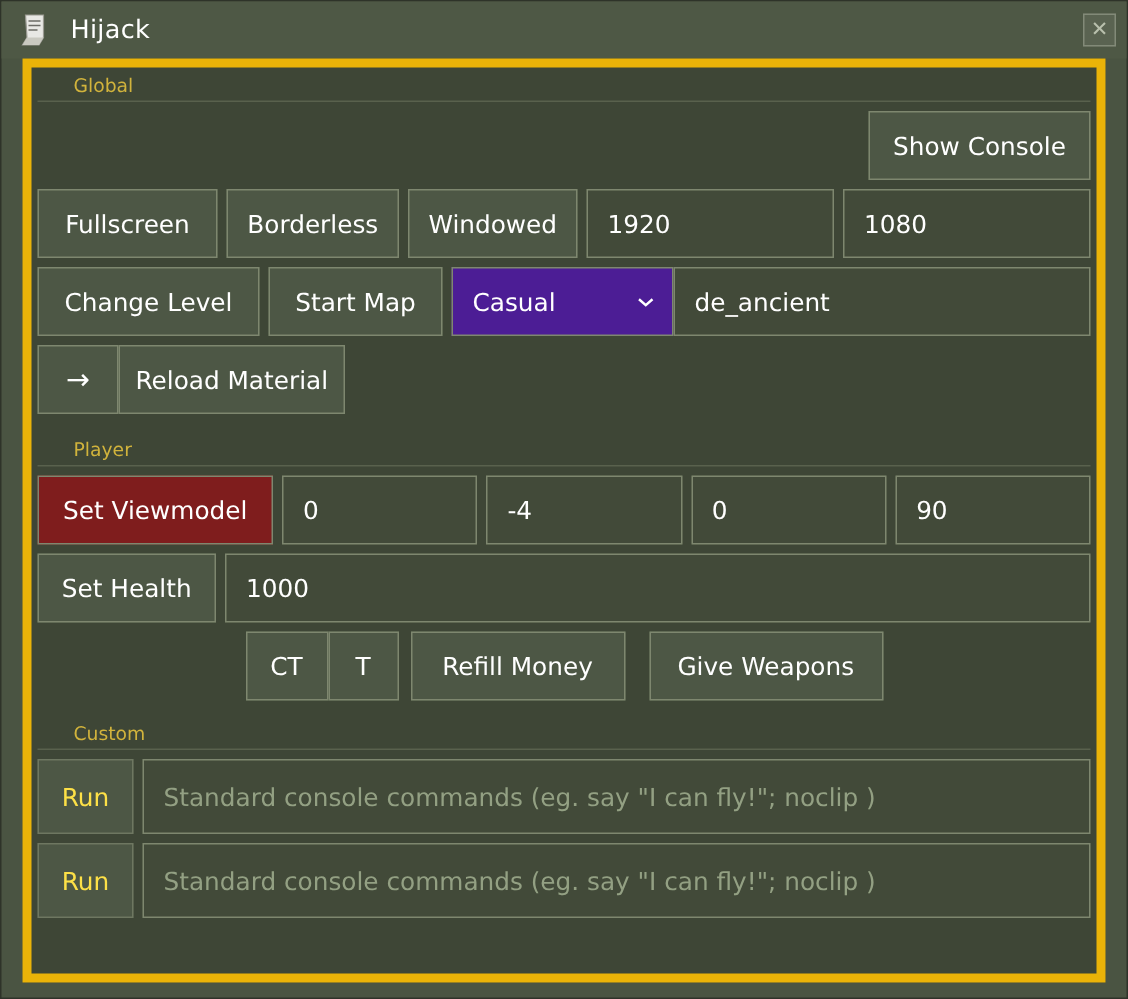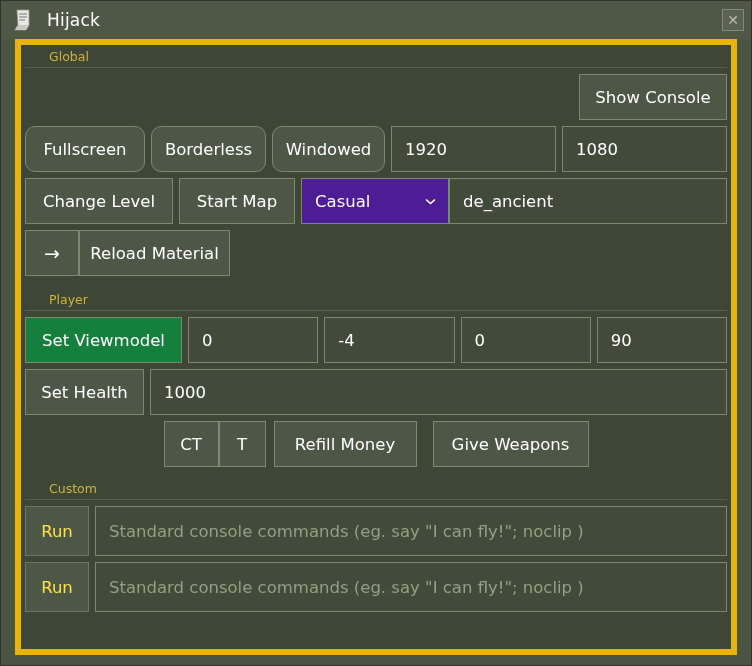--- a/index.html
+++ b/index.html
@@ -115,21 +115,21 @@
     display: flex;
     align-items: center;
     justify-content: center;
     box-sizing: border-box;
     cursor: pointer;
     padding: 0 14px;
     white-space: nowrap;
     font-family: "DejaVu Sans", sans-serif;
   }
   .btn.hover {
-    background: #15803d;
+    background: #7f1d1d;
   }
   .btn.disabled {
     color: #fde047;
     cursor: default;
     border-color: #6e7761;
   }
   .field {
     background: #424a39;
     border: 1px solid #7e876f;
     color: #ffffff;
@@ -176,21 +176,21 @@
   .sp6 { width: 6px; flex: 0 0 6px; }
   .sp8 { width: 8px; flex: 0 0 8px; }
 
   
   #show-console-row {
     justify-content: flex-end;
     height: 46px;
   }
   #show-console-btn { width: 148px; }
 
-  #display-mode-row .btn { flex: 0 0 auto; border-radius: 10px; }
+  #display-mode-row .btn { flex: 0 0 auto; }
   #fullscreen-btn { width: 120px; }
   #borderless-btn { width: 115px; }
   #windowed-btn { width: 113px; }
   #res-width-field { flex: 1 1 0; min-width: 0; }
   #res-height-field { flex: 1 1 0; min-width: 0; }
 
   #change-level-btn { width: 148px; }
   #start-map-btn { width: 116px; }
   #mode-combo { width: 148px; flex: 0 0 148px; }
   #map-field { flex: 1 1 auto; min-width: 0; }

